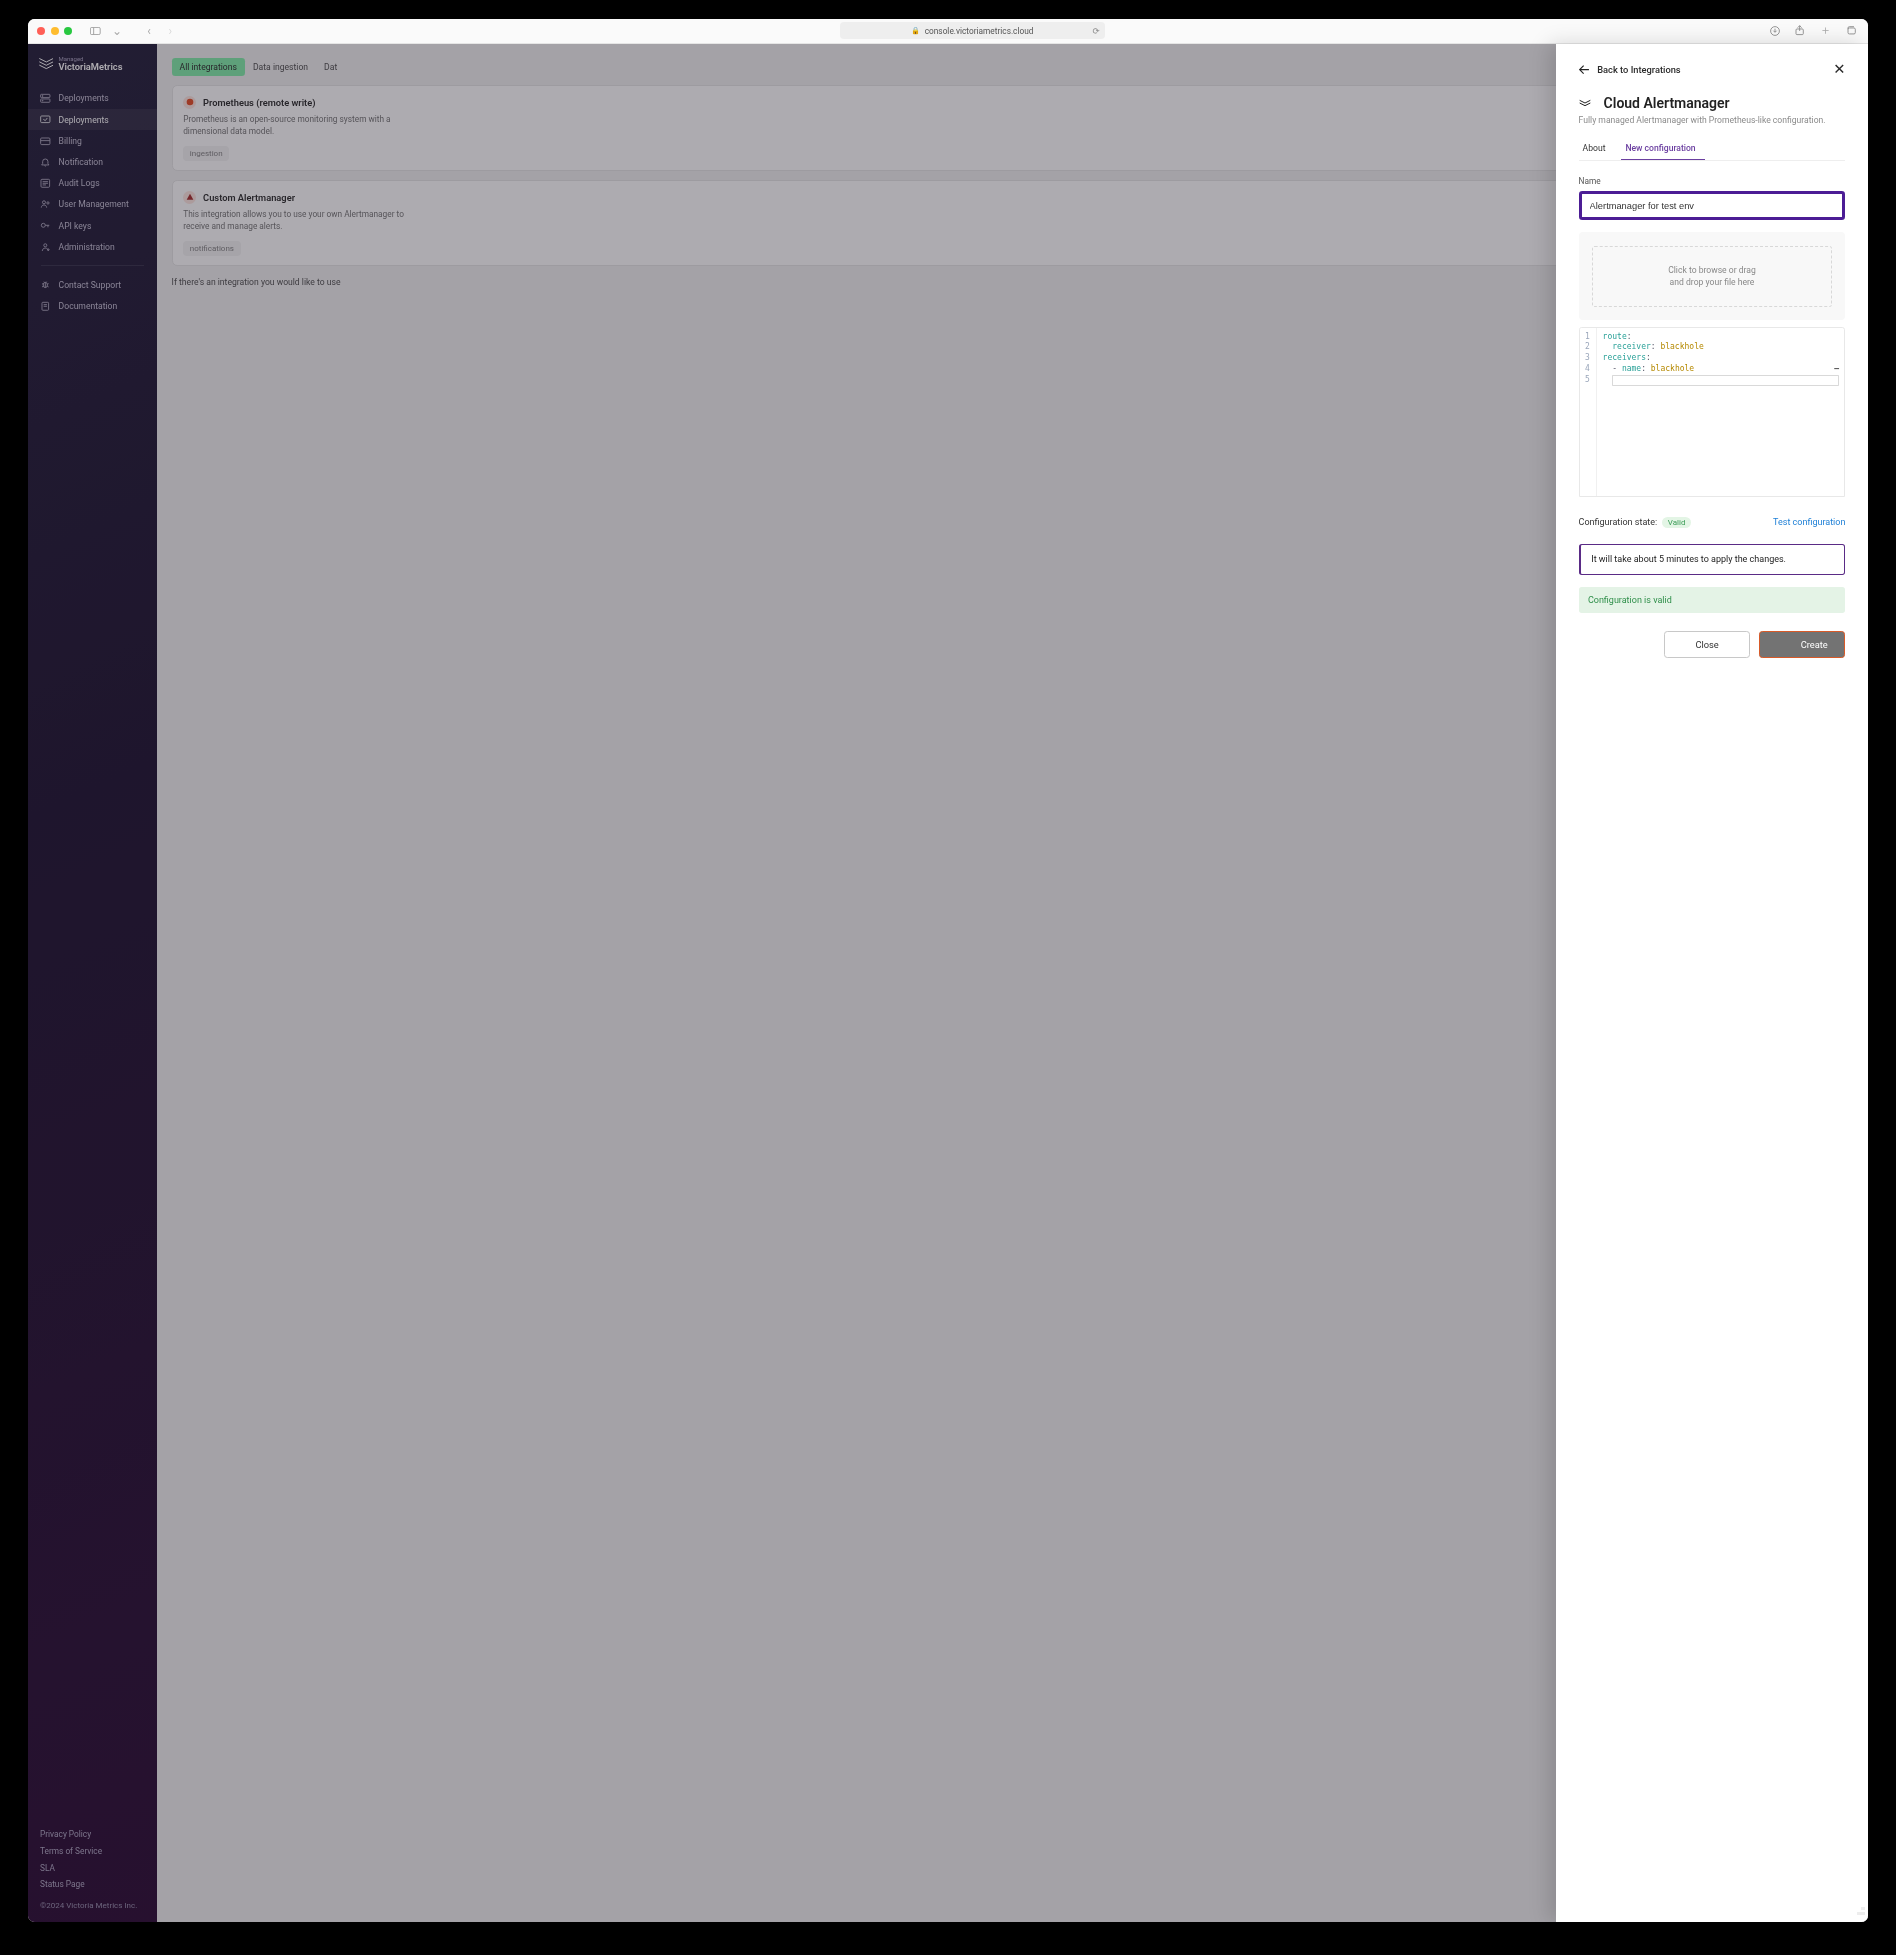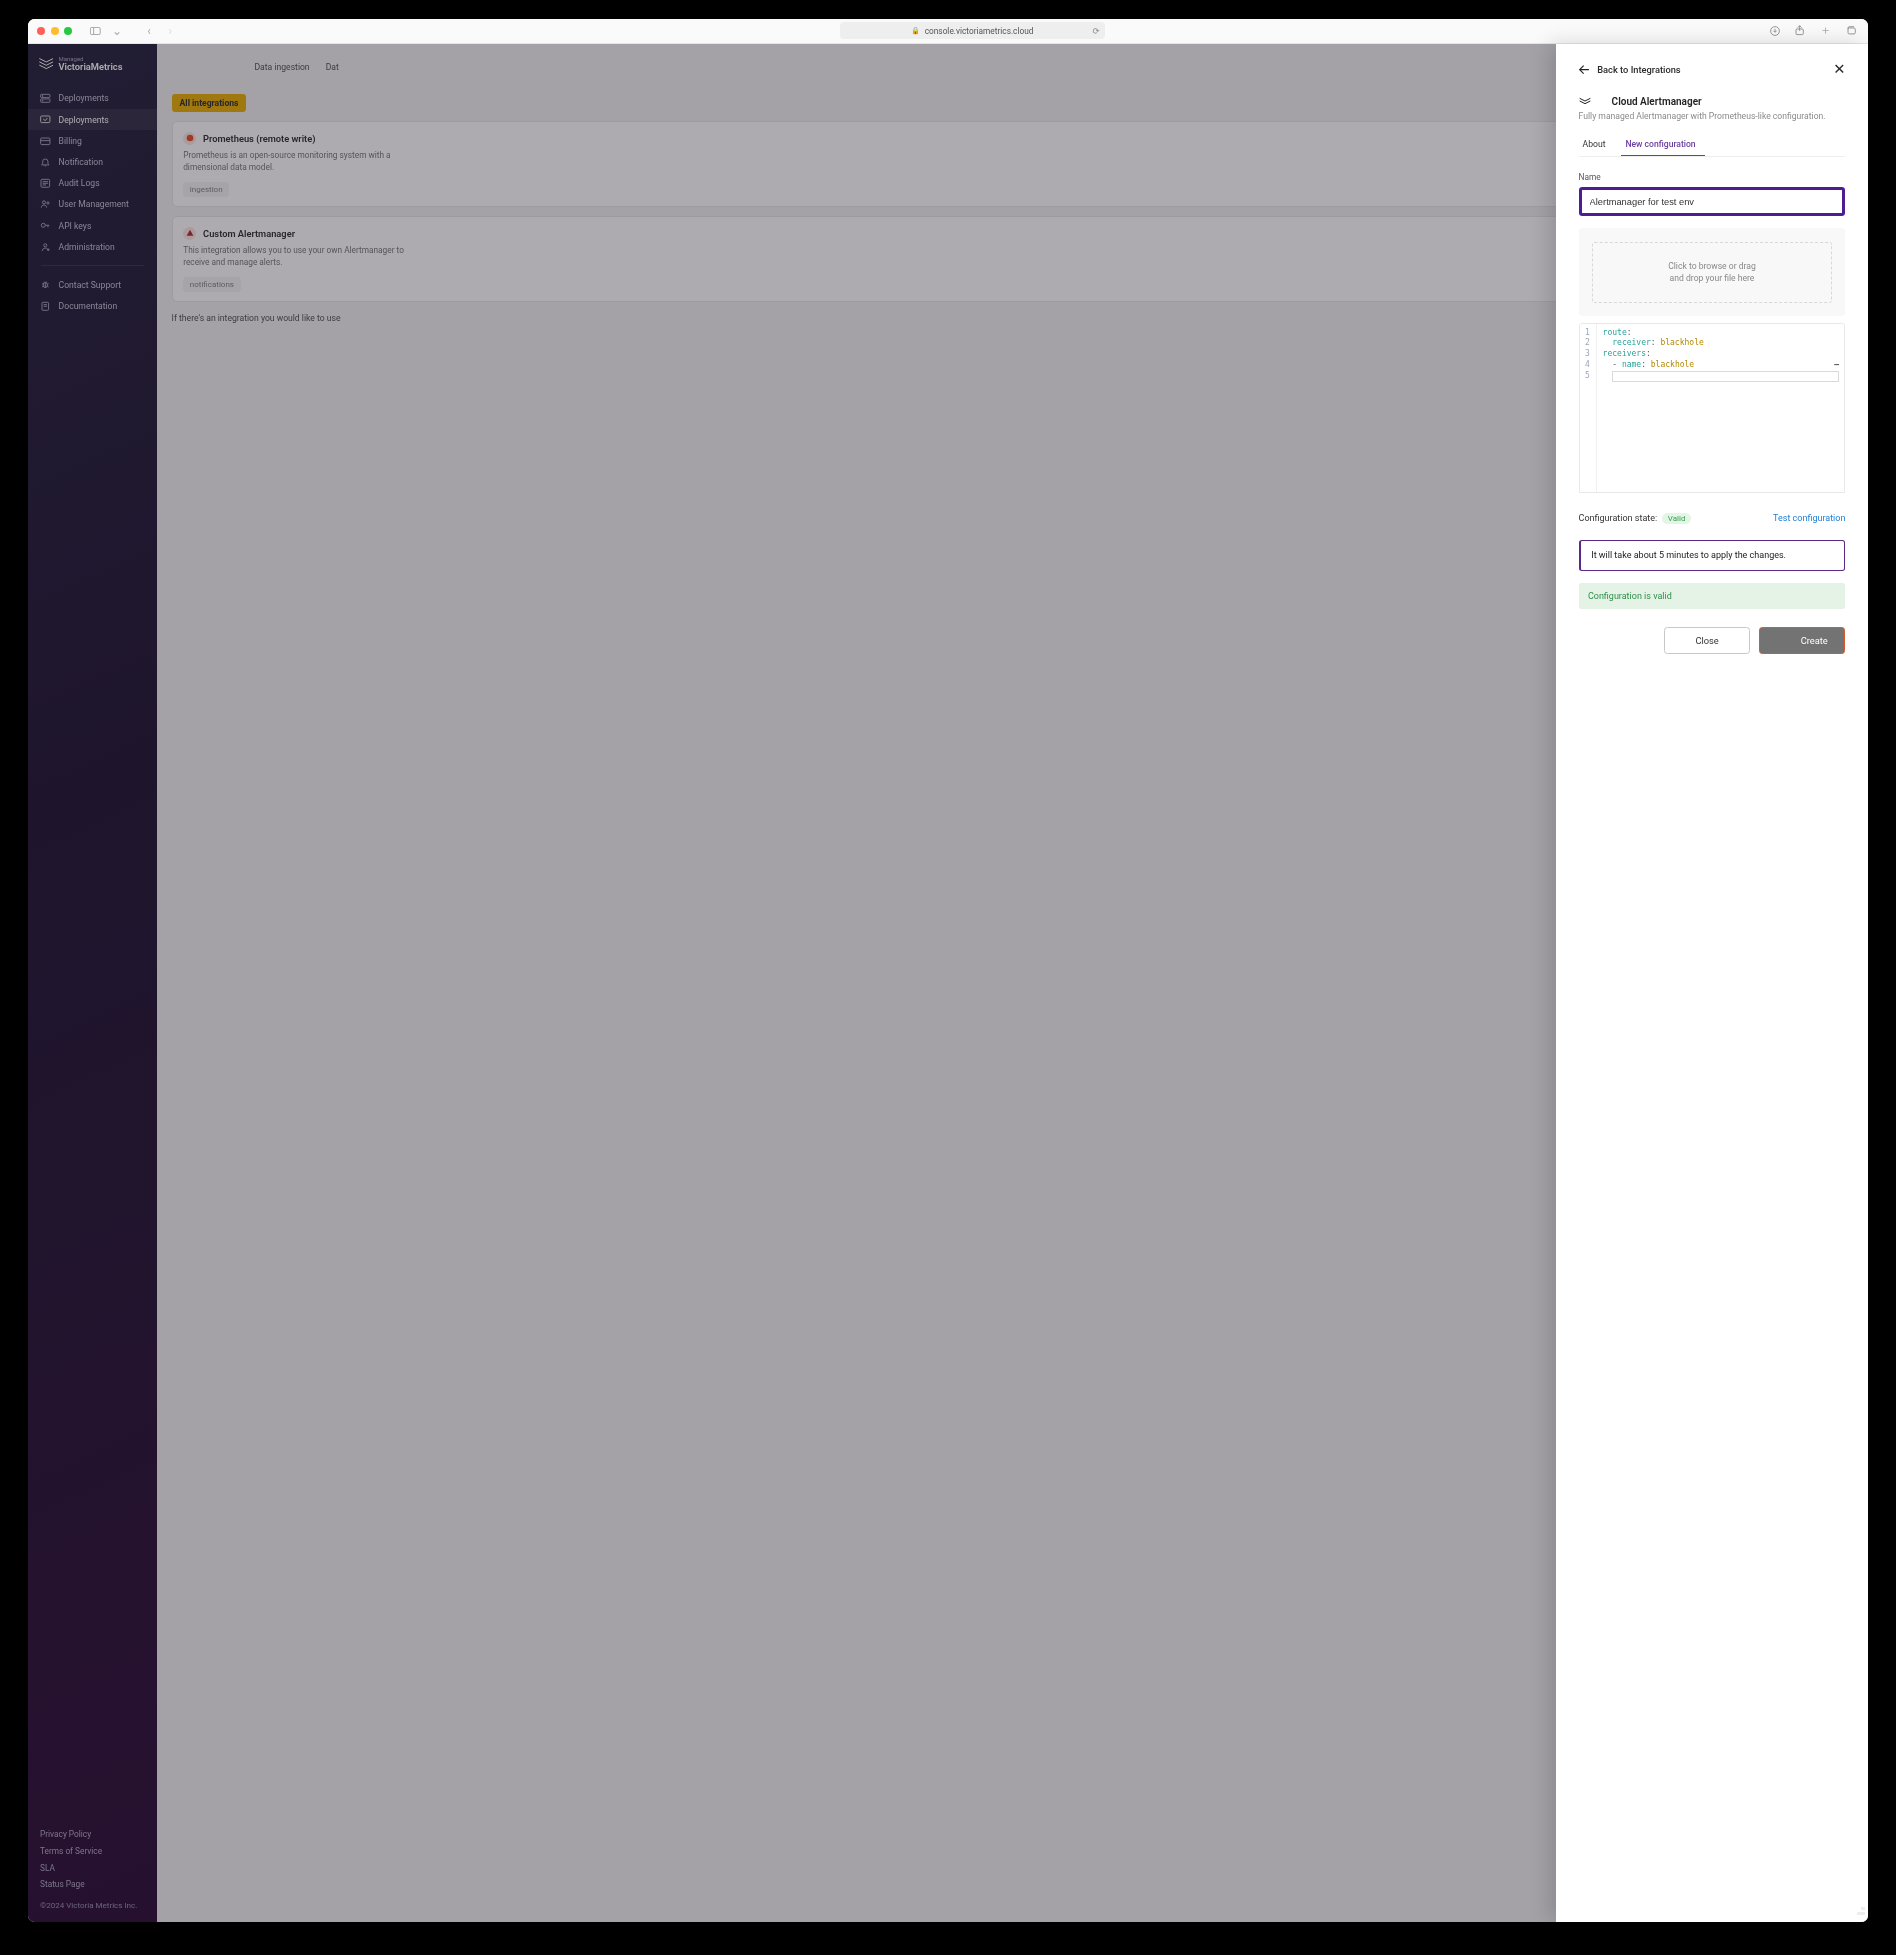--- a/index.html
+++ b/index.html
@@ -86,21 +86,21 @@
   .sidebar-bottom { margin-top:auto; padding: 0 10.6px 12px 12px; display:flex; flex-direction:column; gap:6.6px; font-size:8.3px; color:#b4adc7;}
   .sidebar-bottom a { color:#b4adc7; text-decoration:none; }
   .copyright { margin-top:5.3px; font-size:8px; color:#9b93b0;}
 
   .main {
     flex:1; background:#f1f1f1; padding: 14.6px 14.6px; position:relative;
     font-size:8.6px; color:#4a4a4a;
   }
   .tabs-row { display:flex; gap:0; font-size:8.6px; }
   .tab { padding:4px 8px; color:#555; }
-  .tab.active { background:#eab308; border-radius:3.3px; color:#333; font-weight:700;margin-top:36px;}
+  .tab.active { background:#86efac; border-radius:3.3px; color:#333; font-weight:400;}
   .cards { margin-top:9.3px; display:flex; flex-direction:column; gap:9.3px;}
   .card {
     background:#fff; border:0.7px solid #e6e6e6; border-radius:5.3px; padding:9.3px 10.6px;
   }
   .card-head { display:flex; align-items:center; gap:6.6px; font-weight:600; color:#333; font-size:9.3px;}
   .round-icon{width:13.3px;height:13.3px;border-radius:50%;display:flex;align-items:center;justify-content:center;}
   .card-desc { margin:4px 0 9.3px 0; font-size:8.3px; color:#7a7a7a; line-height:1.45; max-width:239px;}
   .card-foot { display:flex; align-items:center; justify-content:space-between;}
   .chip { background:#f4f4f4; color:#888; font-size:8px; padding:2.7px 6.6px; border-radius:4px; }
   .conf-link { color:#555; font-size:8.3px;}
@@ -119,21 +119,21 @@
     display:flex; flex-direction:column;
     overflow-y:auto;
   }
   .drawer-inner { padding: 18.6px 22.6px 20px 22.6px; display:flex; flex-direction:column; }
   .drawer-top {
     display:flex; align-items:center; justify-content:space-between;
     margin-bottom: 18.6px;
   }
   .back { display:flex; align-items:center; gap:8px; font-size:9.3px; color:#2b2b2b; font-weight:500; cursor:pointer;}
   .close-x { font-size:14.6px; color:#2b2b2b; cursor:pointer; line-height:1;}
-  .drawer-title-row { display:flex; align-items:center; gap:21px; font-size:10px; font-weight:600; color:#222;}
+  .drawer-title-row { display:flex; align-items:center; gap:13px; font-size:14px; font-weight:600; color:#222;}
   .drawer-sub { margin-top:4px; font-size:8.6px; color:#8a8a8a;}
   .subtabs { display:flex; border-bottom:0.7px solid #eee; margin-top:12px;}
   .subtab { padding:5.3px 9.3px 6.6px 4px; font-size:8.6px; color:#333; cursor:pointer; margin-right:6.6px;}
   .subtab.active { color:#6b3fa0; border-bottom:1.3px solid #6b3fa0; font-weight:500;}
   .field-label { margin:14.6px 0 5.3px 0; font-size:8.3px; color:#555;}
   .text-input {
     width:100%; border:3px solid #4c1d95; border-radius:3.3px;
     padding:6.6px 8px; font-size:9.3px; color:#333; outline:none;
   }
   .upload-zone {

